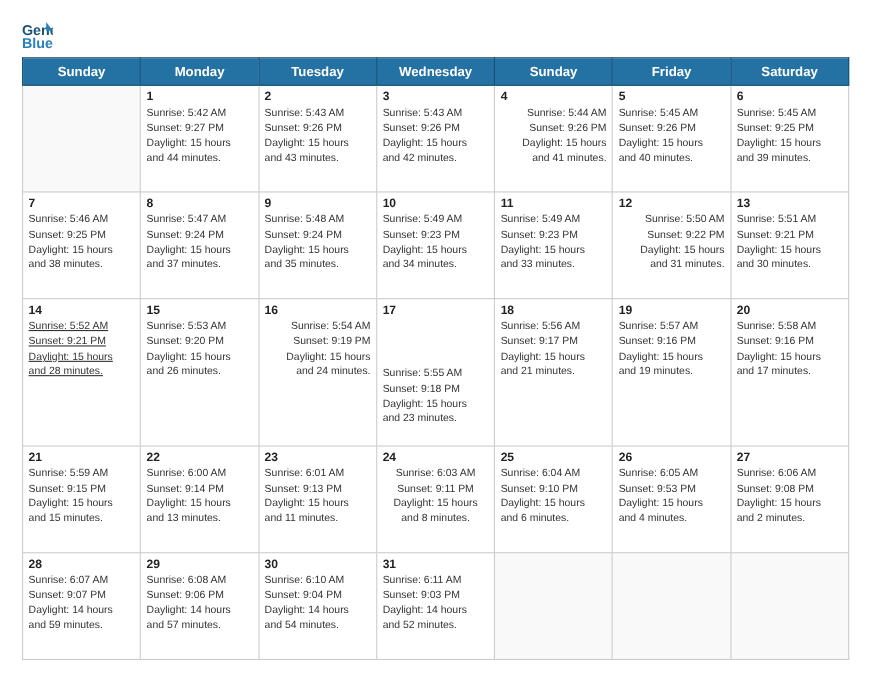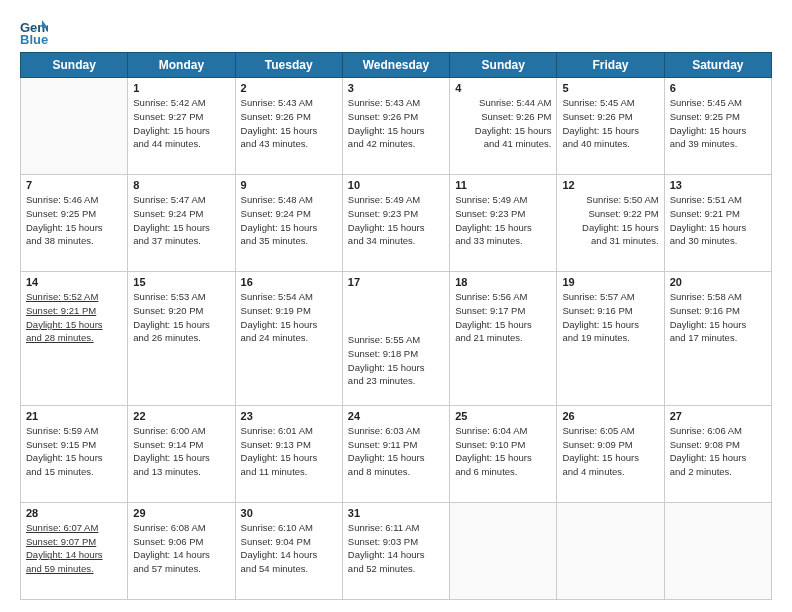--- a/index.html
+++ b/index.html
@@ -229,21 +229,21 @@
           </td>
           <td>
             <div class="day-number">15</div>
             <div class="day-info" style="white-space: pre-line;">Sunrise: 5:53 AM
 Sunset: 9:20 PM
 Daylight: 15 hours
 and 26 minutes.</div>
           </td>
           <td>
             <div class="day-number">16</div>
-            <div class="day-info" style="white-space: pre-line;">Sunrise: 5:54 AM
+            <div class="day-info" style="white-space: pre-line; text-align: right;">Sunrise: 5:54 AM
 Sunset: 9:19 PM
 Daylight: 15 hours
 and 24 minutes.</div>
           </td>
           <td>
             <div class="day-number">17</div>
             <div class="day-info" style="white-space: pre-line; margin-top: 45px;">Sunrise: 5:55 AM
 Sunset: 9:18 PM
 Daylight: 15 hours
 and 23 minutes.</div>
@@ -287,51 +287,51 @@
           </td>
           <td>
             <div class="day-number">23</div>
             <div class="day-info" style="white-space: pre-line;">Sunrise: 6:01 AM
 Sunset: 9:13 PM
 Daylight: 15 hours
 and 11 minutes.</div>
           </td>
           <td>
             <div class="day-number">24</div>
-            <div class="day-info" style="white-space: pre-line;">Sunrise: 6:03 AM
+            <div class="day-info" style="white-space: pre-line; text-align: center;">Sunrise: 6:03 AM
 Sunset: 9:11 PM
 Daylight: 15 hours
 and 8 minutes.</div>
           </td>
           <td>
             <div class="day-number">25</div>
             <div class="day-info" style="white-space: pre-line;">Sunrise: 6:04 AM
 Sunset: 9:10 PM
 Daylight: 15 hours
 and 6 minutes.</div>
           </td>
           <td>
             <div class="day-number">26</div>
             <div class="day-info" style="white-space: pre-line;">Sunrise: 6:05 AM
-Sunset: 9:09 PM
+Sunset: 9:53 PM
 Daylight: 15 hours
 and 4 minutes.</div>
           </td>
           <td>
             <div class="day-number">27</div>
             <div class="day-info" style="white-space: pre-line;">Sunrise: 6:06 AM
 Sunset: 9:08 PM
 Daylight: 15 hours
 and 2 minutes.</div>
           </td>
         </tr>
         <tr class="week-row">
           <td>
             <div class="day-number">28</div>
-            <div class="day-info" style="white-space: pre-line; text-decoration: underline;">Sunrise: 6:07 AM
+            <div class="day-info" style="white-space: pre-line;">Sunrise: 6:07 AM
 Sunset: 9:07 PM
 Daylight: 14 hours
 and 59 minutes.</div>
           </td>
           <td>
             <div class="day-number">29</div>
             <div class="day-info" style="white-space: pre-line;">Sunrise: 6:08 AM
 Sunset: 9:06 PM
 Daylight: 14 hours
 and 57 minutes.</div>

